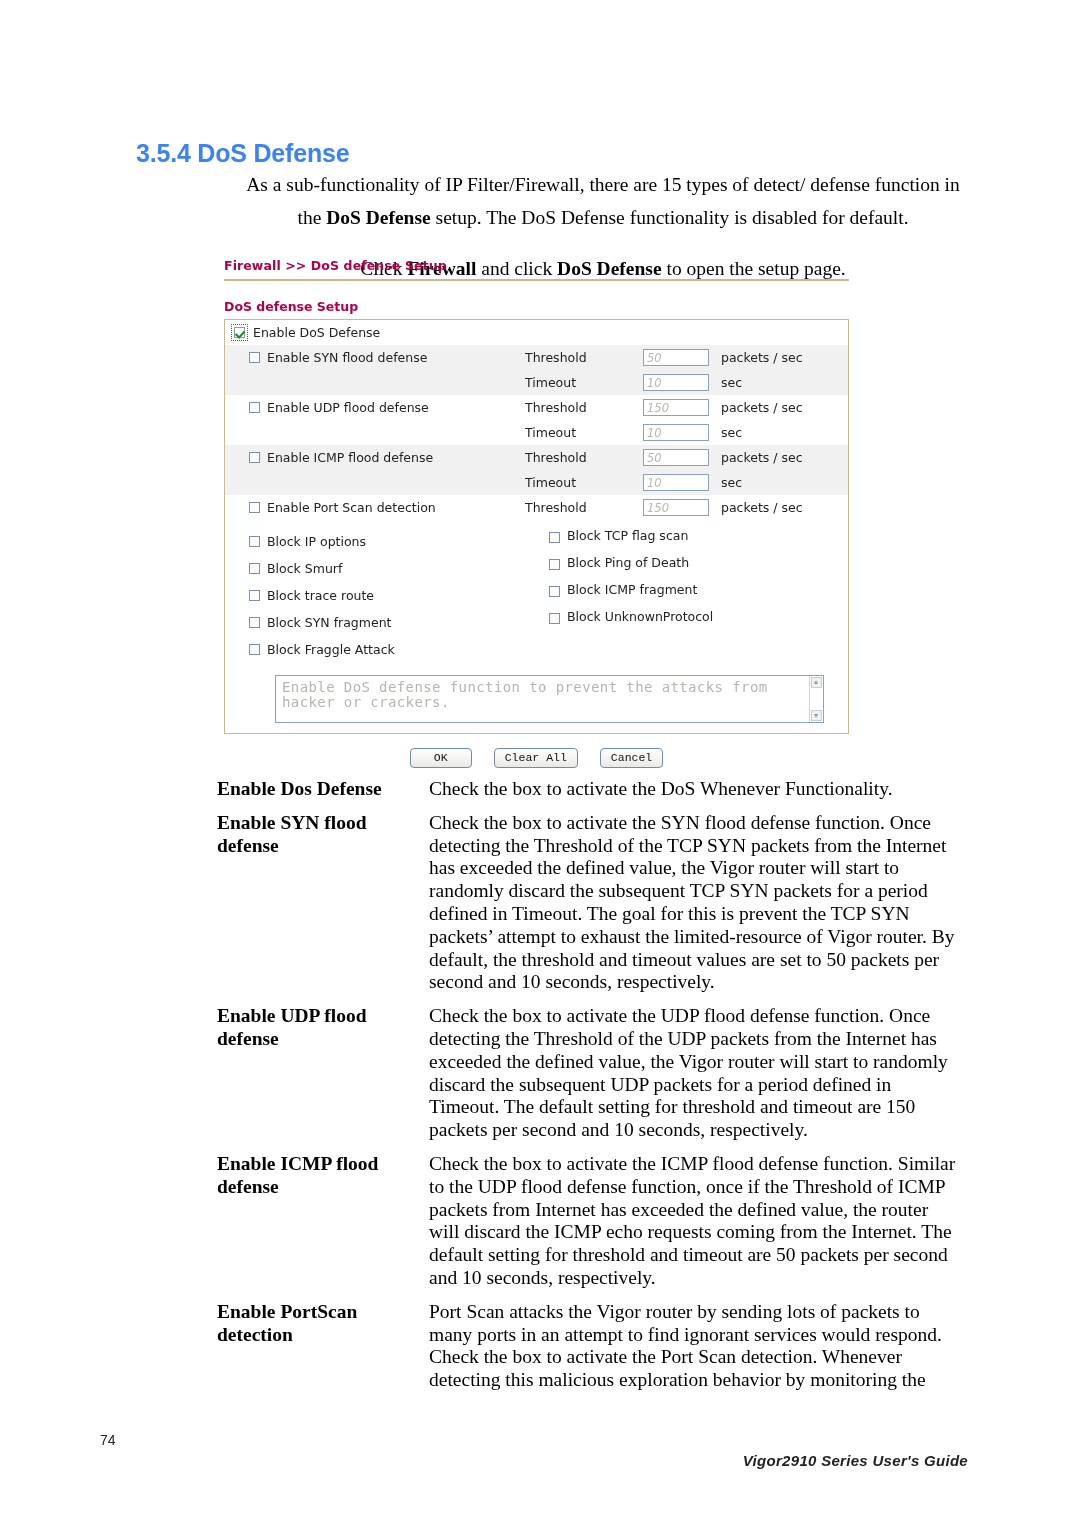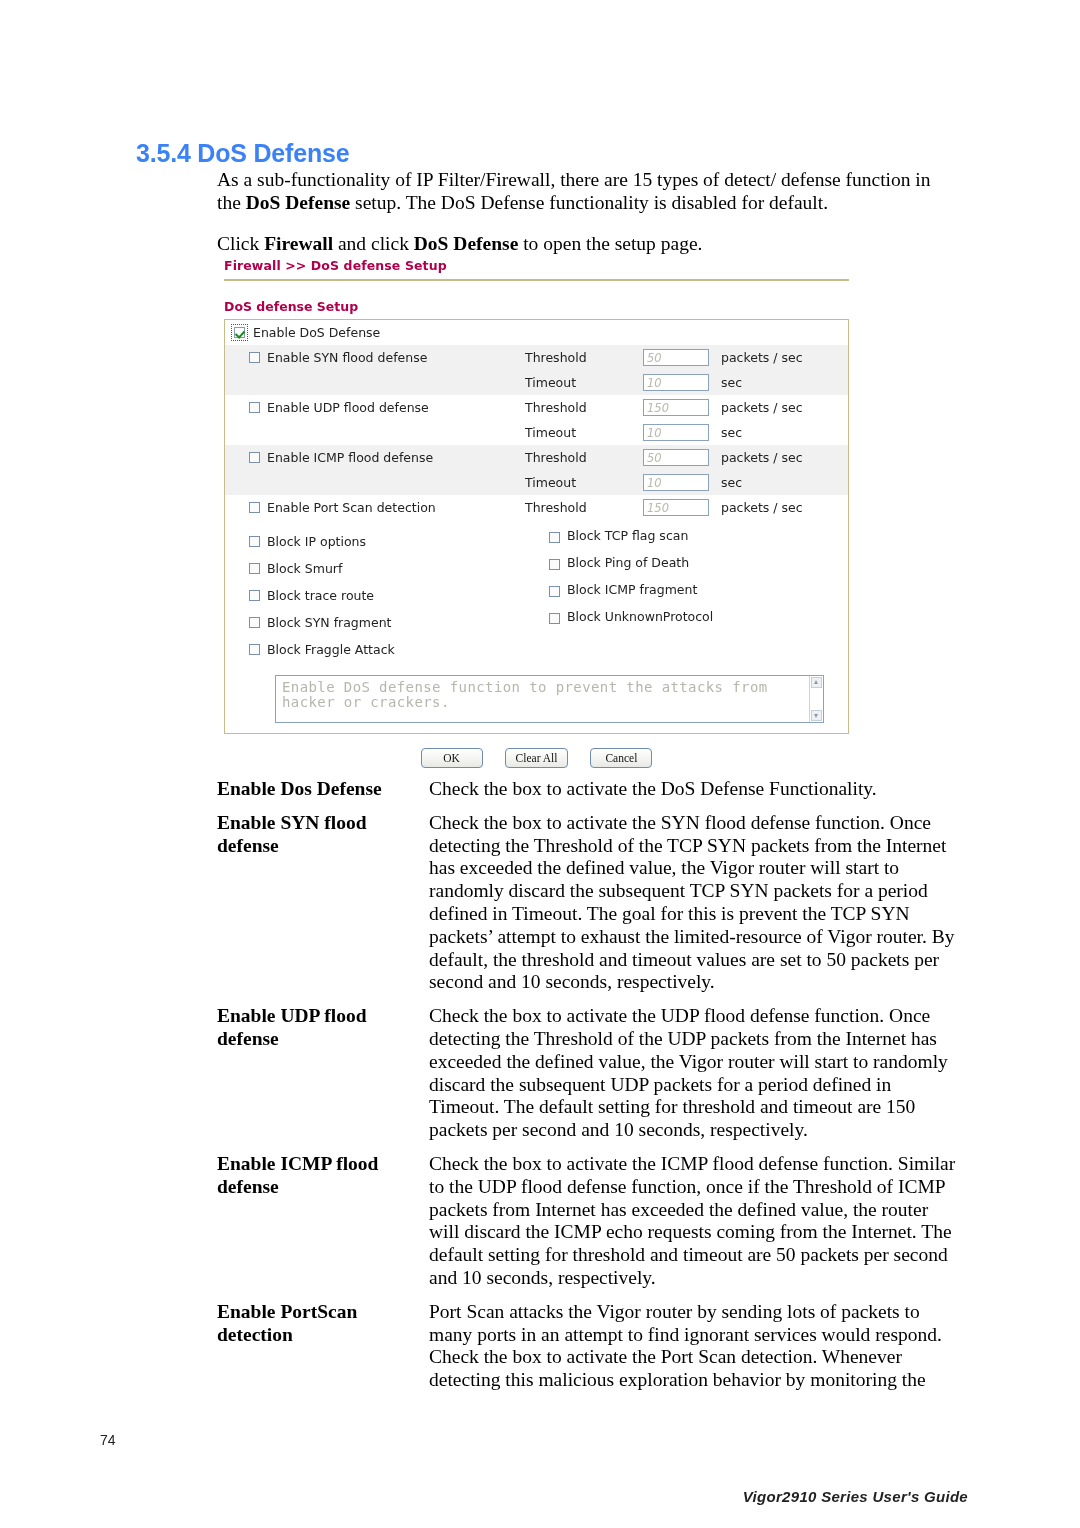--- a/index.html
+++ b/index.html
@@ -29,26 +29,26 @@
     font-family: "Liberation Sans", sans-serif;
     font-weight: bold;
     font-size: 25px;
     letter-spacing: -0.2px;
     color: #3b82f6;
   }
 
   
   .intro {
     position: absolute;
-    left: 217px;
+    left: 233px;
     top: 168px;
     width: 740px;
     font-size: 19.5px;
-    line-height: 23px;
-    text-align: left;
+    line-height: 33px;
+    text-align: center;
   }
   .intro p { margin: 0 0 18px 0; }
   .intro b { font-weight: bold; }
 
   
   .shot {
     position: absolute;
     left: 224px;
     top: 258px;
     width: 625px;
@@ -221,21 +221,21 @@
     gap: 22px;
     margin-top: 14px;
   }
   .btn {
     min-width: 62px;
     height: 20px;
     line-height: 18px;
     border: 1px solid #6f8cae;
     border-radius: 4px;
     background: linear-gradient(to bottom, #ffffff 0%, #f4f4f2 55%, #e8e8e4 100%);
-    font-family: Liberation Serif, serif;
+    font-family: Liberation Mono, monospace;
     font-size: 11.5px;
     color: #111;
     text-align: center;
     padding: 0 10px;
     box-sizing: border-box;
   }
 
   
   .deflist {
     position: absolute;
@@ -263,21 +263,21 @@
     position: absolute;
     left: 100px;
     top: 1432px;
     font-family: "Liberation Sans", sans-serif;
     font-size: 14px;
     color: #222;
   }
   .footer-guide {
     position: absolute;
     right: 112px;
-    top: 1488px;
+    top: 1452px;
     font-family: "Liberation Sans", sans-serif;
     font-style: italic;
     font-weight: bold;
     font-size: 15px;
     color: #222;
     letter-spacing: 0.3px;
   }
 </style>
 </head>
 <body>
@@ -452,21 +452,21 @@
     <div class="btnbar">
       <div class="btn">OK</div>
       <div class="btn">Clear All</div>
       <div class="btn">Cancel</div>
     </div>
   </div>
 
   <div class="deflist">
     <div class="defrow">
       <div class="defterm">Enable Dos Defense</div>
-      <div class="defdesc">Check the box to activate the DoS Defense Functionality.</div>
+      <div class="defdesc">Check the box to activate the DoS Whenever Functionality.</div>
     </div>
     <div class="defrow">
       <div class="defterm">Enable SYN flood defense</div>
       <div class="defdesc">Check the box to activate the SYN flood defense function. Once detecting the Threshold of the TCP SYN packets from the Internet has exceeded the defined value, the Vigor router will start to randomly discard the subsequent TCP SYN packets for a period defined in Timeout. The goal for this is prevent the TCP SYN packets’ attempt to exhaust the limited-resource of Vigor router. By default, the threshold and timeout values are set to 50 packets per second and 10 seconds, respectively.</div>
     </div>
     <div class="defrow">
       <div class="defterm">Enable UDP flood defense</div>
       <div class="defdesc">Check the box to activate the UDP flood defense function. Once detecting the Threshold of the UDP packets from the Internet has exceeded the defined value, the Vigor router will start to randomly discard the subsequent UDP packets for a period defined in Timeout. The default setting for threshold and timeout are 150 packets per second and 10 seconds, respectively.</div>
     </div>
     <div class="defrow">

